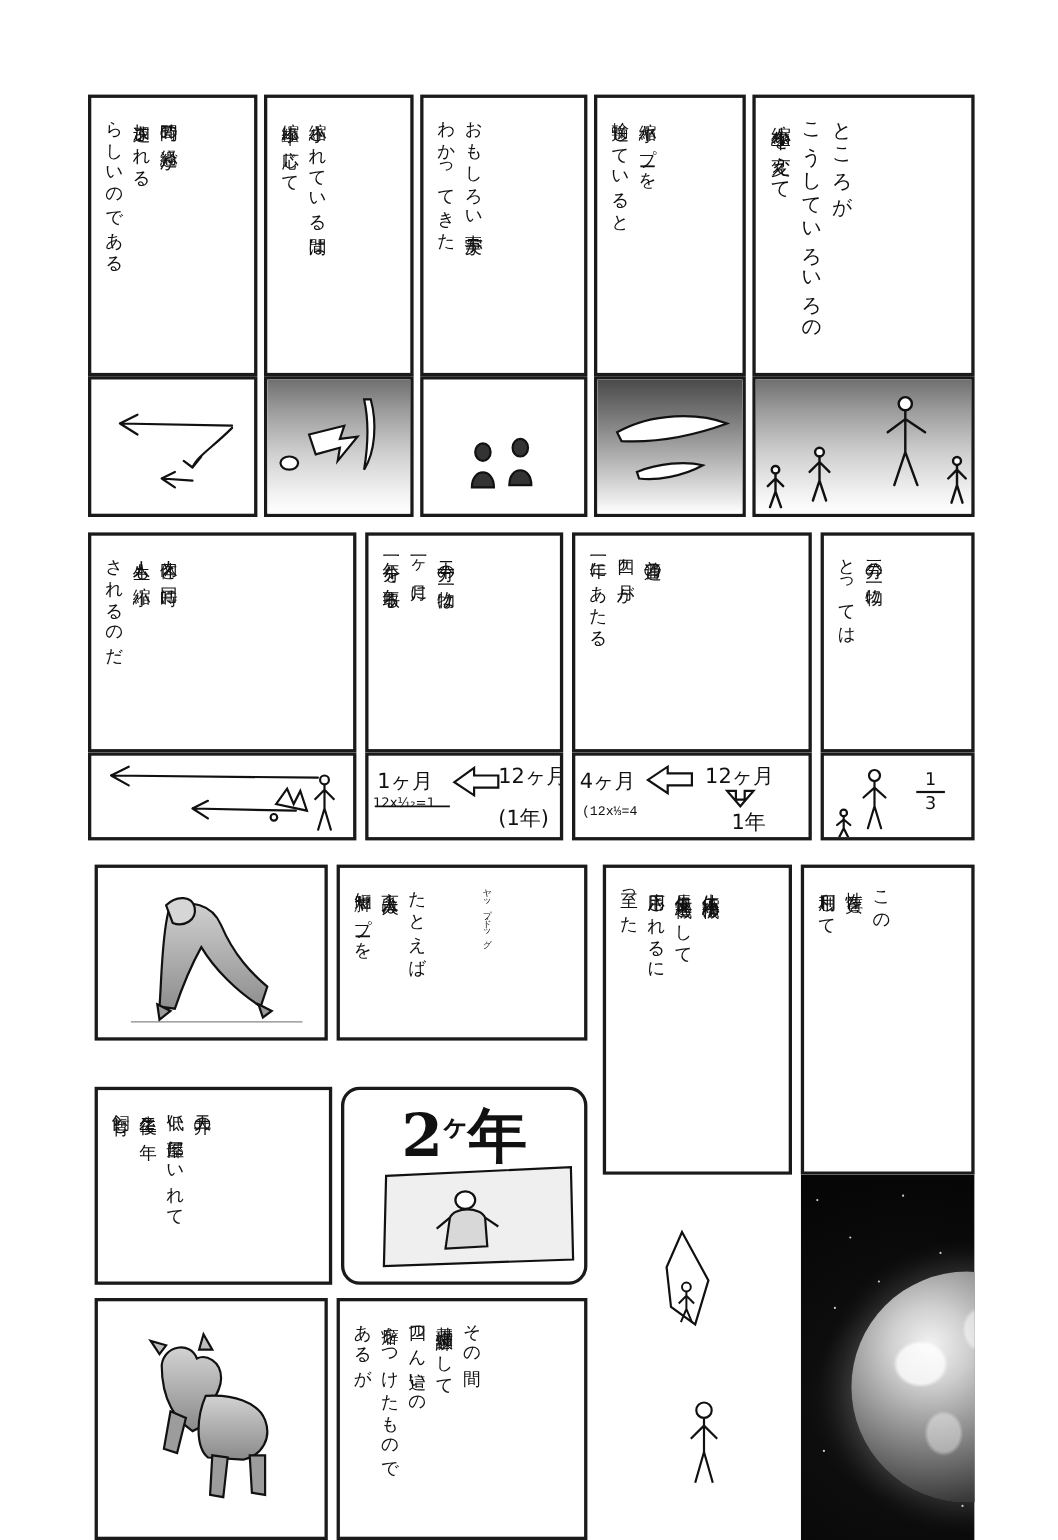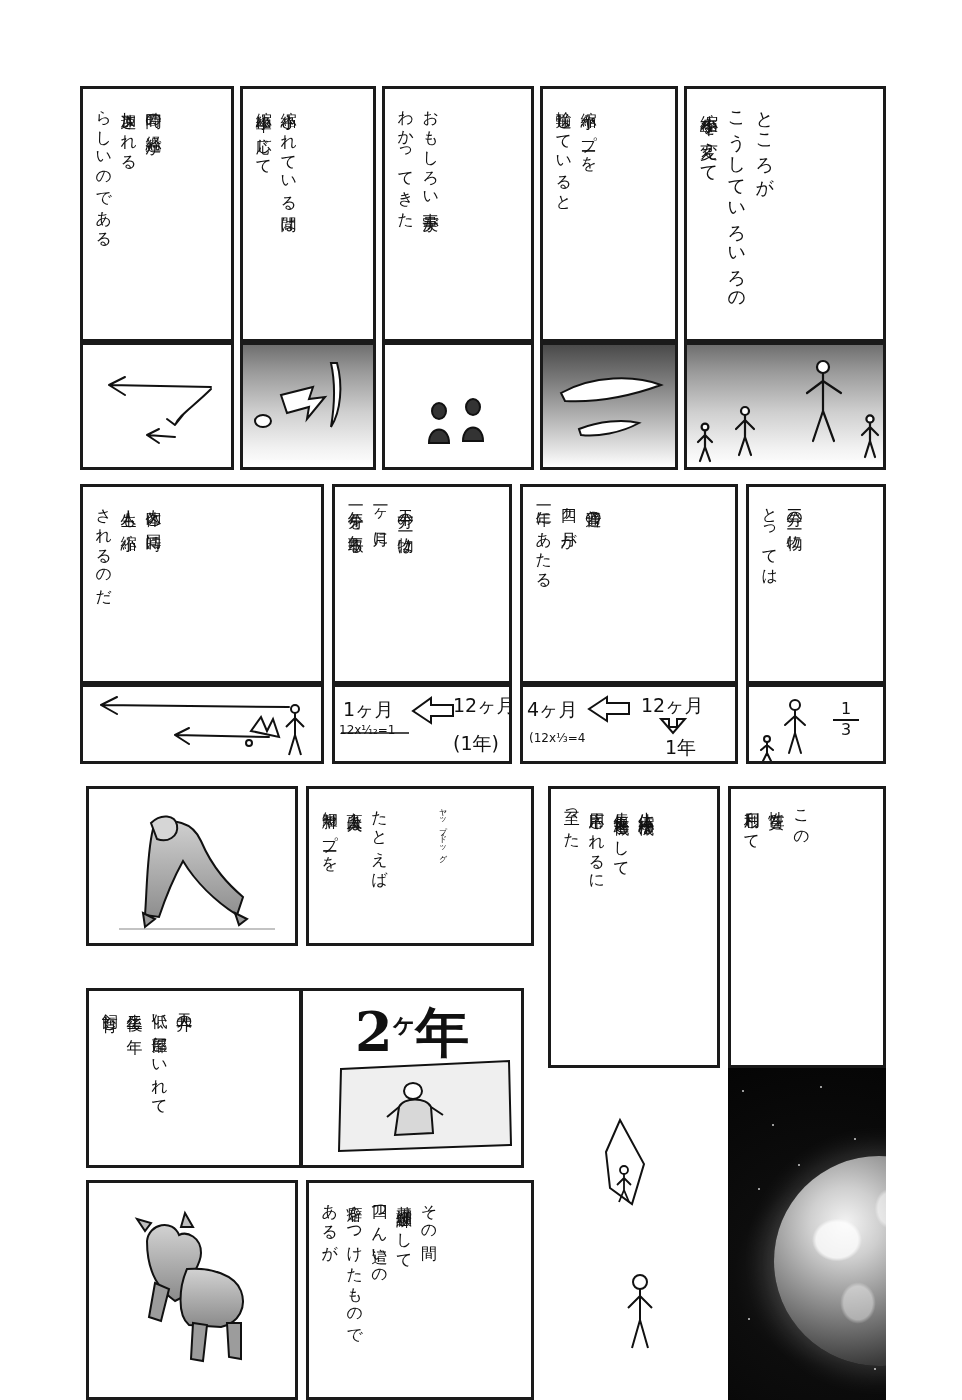--- a/index.html
+++ b/index.html
@@ -239,21 +239,21 @@
   <div class="panel" style="left:520px;top:684px;width:218px;height:80px;">
     <div class="art">
       <svg width="218" height="80" viewBox="0 0 218 80">
         <g stroke="#111" stroke-width="2" fill="#fff">
           <path d="M106 16 L84 16 L84 10 L66 22 L84 34 L84 27 L106 27 Z"></path>
           <path d="M146 40 L146 32 L138 32 L150 46 L162 32 L154 32 L154 40 Z"></path>
         </g>
       </svg>
     </div>
     <div class="handwrite" style="left:4px;top:10px;">4ヶ月</div>
-    <div class="handwrite sm" style="left:6px;top:44px;">(12x⅓=4</div>
+    <div class="handwrite sm" style="left:6px;top:44px;font-family:Liberation Mono, monospace;">(12x⅓=4</div>
     <div class="handwrite" style="left:118px;top:6px;">12ヶ月</div>
     <div class="handwrite" style="left:142px;top:48px;">1年</div>
   </div>
 
   <div class="panel" style="left:332px;top:484px;width:180px;height:200px;">
     <div class="vtext">十二分の一物は
 一ヶ月に
 一年分を年取る</div>
   </div>
   <div class="panel" style="left:332px;top:684px;width:180px;height:80px;">
@@ -371,21 +371,21 @@
     </div>
   </div>
 
   <div class="panel" style="left:86px;top:988px;width:216px;height:180px;">
     <div class="vtext">天井の
 低い部屋にいれて
 生後二ヶ年
 飼育し</div>
   </div>
 
-  <div class="panel" style="left:300px;top:988px;width:224px;height:180px;">
+  <div class="panel" style="left:310px;top:988px;width:224px;height:180px;border-radius:17px;">
     <div class="bigyear" style="left:52px;top:6px;">
       <span>2</span><span class="sub">ヶ</span><span>年</span>
     </div>
     <div class="art" style="top:64px;">
       <svg width="224" height="116" viewBox="0 0 224 116">
         <g stroke="#111" stroke-width="2" fill="#efefef">
           <path d="M38 14 L206 6 L208 90 L36 96 Z"></path>
         </g>
         <g stroke="#111" stroke-width="2" fill="#fff">
           <ellipse cx="110" cy="36" rx="9" ry="8"></ellipse>

